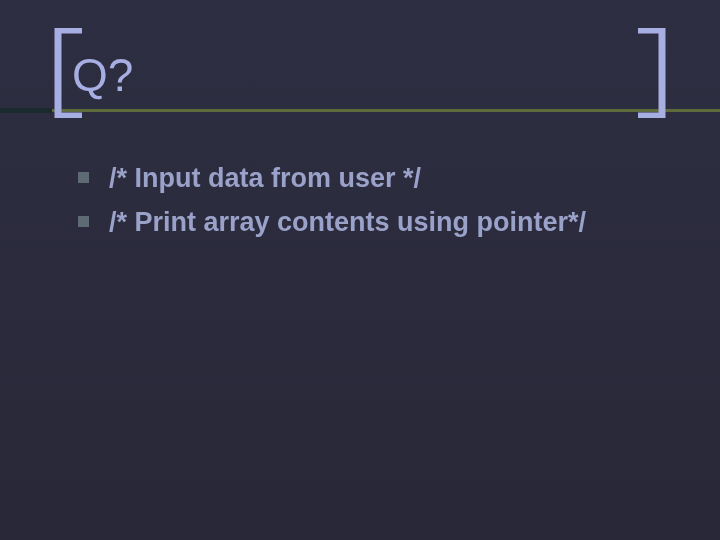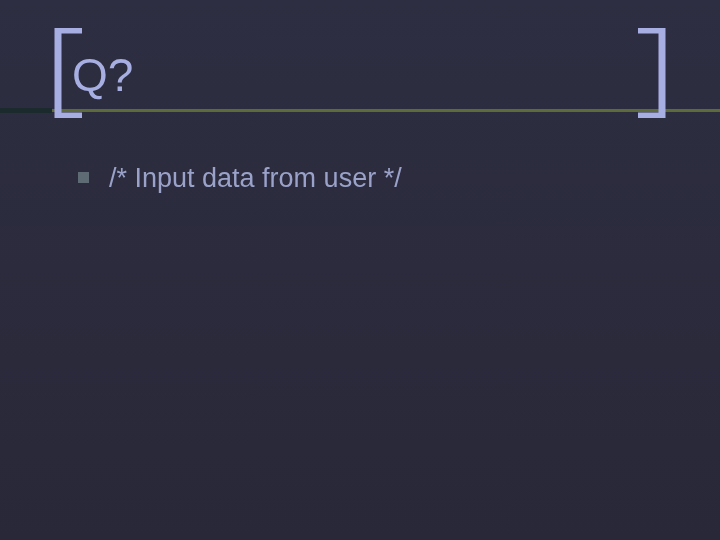--- a/index.html
+++ b/index.html
@@ -85,20 +85,21 @@
     height: 11px;
     background: #5e6b75;
     margin-top: 12px;
     margin-right: 20px;
     flex: 0 0 11px;
   }
   .item-text {
     color: #9aa2c9;
     font-size: 27px;
     line-height: 36px;
+    font-weight: bold;
   }
 </style>
 </head>
 <body>
 
 <div class="slide">
 
   <div class="line-wrap">
     <div class="full"></div>
     <div class="dark"></div>
@@ -116,15 +117,19 @@
     </svg>
   </div>
 
   <div class="title-text">Q?</div>
 
   <div class="body">
     <div class="item">
       <div class="bullet"></div>
       <div class="item-text">/* Input data from user */</div>
     </div>
+    <div class="item">
+      <div class="bullet"></div>
+      <div class="item-text">/* Print array contents using pointer*/</div>
+    </div>
   </div>
 
 </div>
 
 </body></html>

